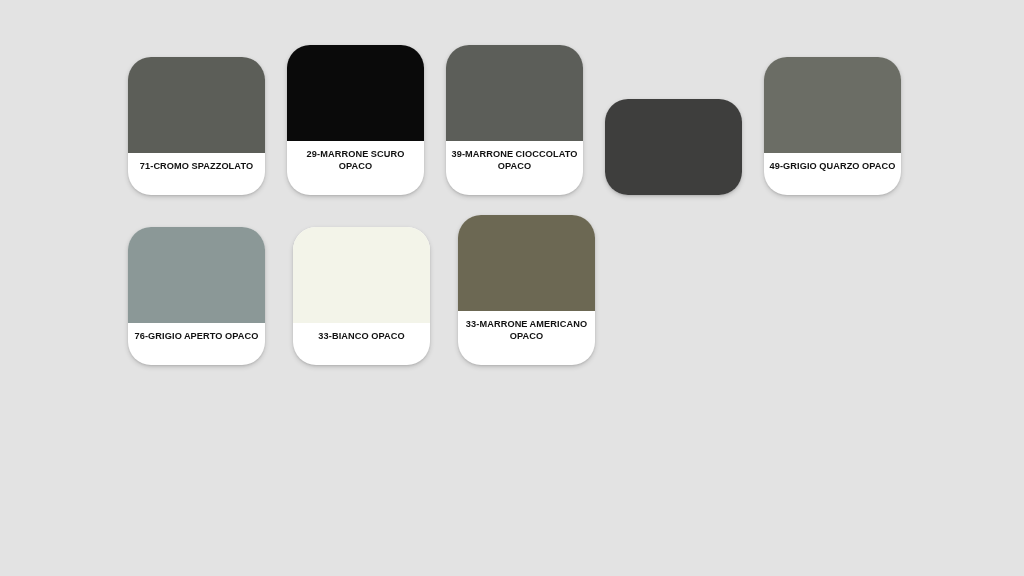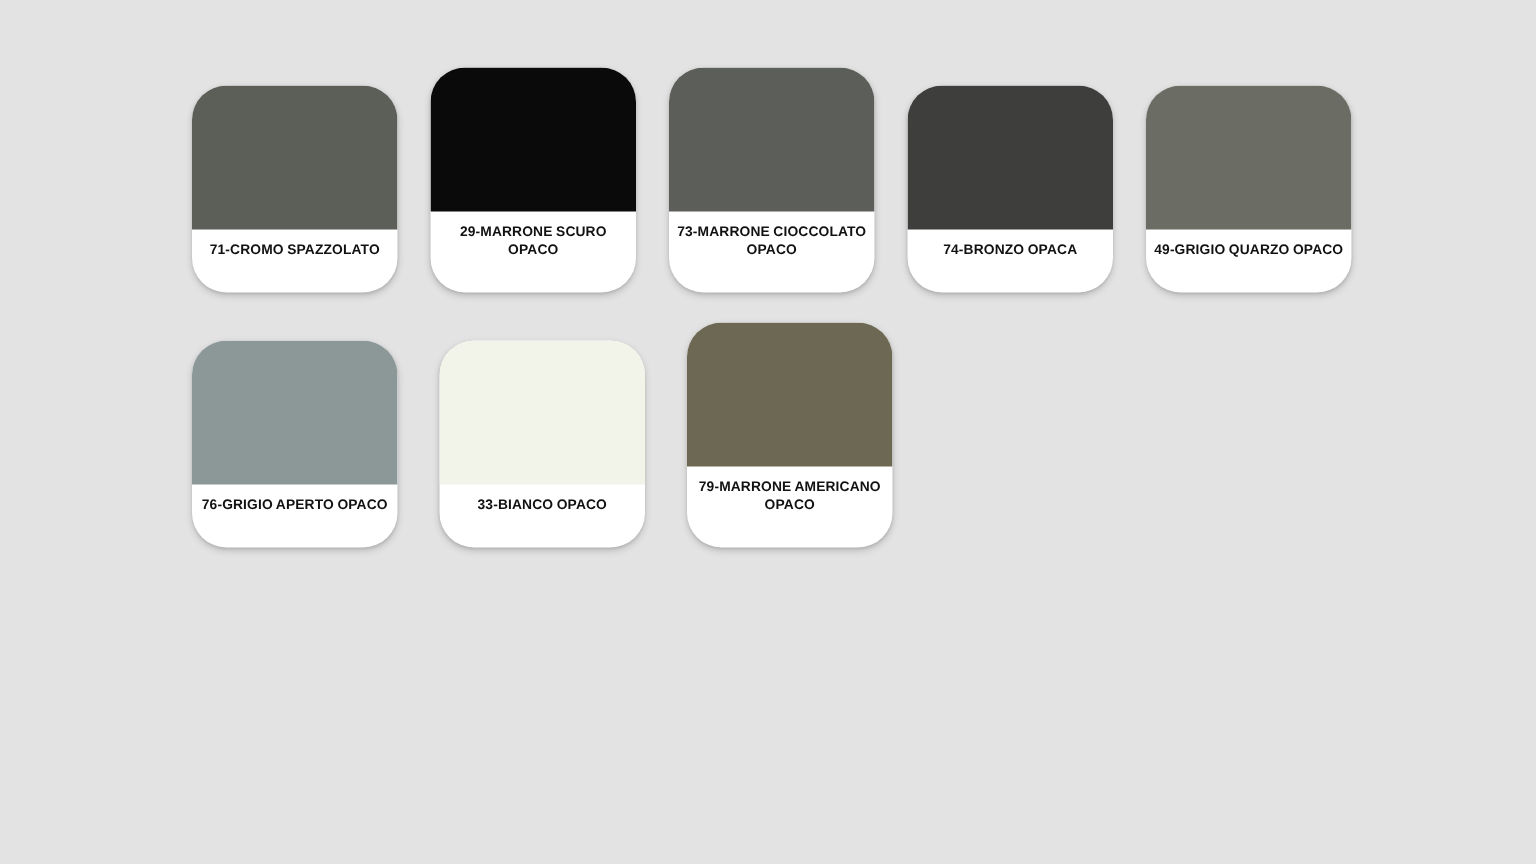--- a/index.html
+++ b/index.html
@@ -70,38 +70,37 @@
       <div class="swatch-card">
         <div class="swatch-color" style="background-color: rgb(92, 94, 88);"></div>
         <div class="swatch-label">71-CROMO SPAZZOLATO</div>
       </div>
       <div class="swatch-card">
         <div class="swatch-color" style="background-color: rgb(10, 10, 10);"></div>
         <div class="swatch-label">29-MARRONE SCURO OPACO</div>
       </div>
       <div class="swatch-card">
         <div class="swatch-color" style="background-color: rgb(92, 94, 89);"></div>
-        <div class="swatch-label">73-MARRONE CIOCCOLATO OPACO</div>
+        <div class="swatch-label">39-MARRONE CIOCCOLATO OPACO</div>
       </div>
       <div class="swatch-card">
         <div class="swatch-color" style="background-color: rgb(62, 62, 61);"></div>
-        <div class="swatch-label">74-BRONZO OPACA</div>
       </div>
       <div class="swatch-card">
         <div class="swatch-color" style="background-color: rgb(107, 109, 101);"></div>
         <div class="swatch-label">49-GRIGIO QUARZO OPACO</div>
       </div>
     </div>
   <div class="swatch-row" id="swatch-row-2">
       <div class="swatch-card">
         <div class="swatch-color" style="background-color: rgb(139, 152, 151);"></div>
         <div class="swatch-label">76-GRIGIO APERTO OPACO</div>
       </div>
       <div class="swatch-card">
         <div class="swatch-color" style="background-color: rgb(243, 244, 233);"></div>
         <div class="swatch-label">33-BIANCO OPACO</div>
       </div>
       <div class="swatch-card">
         <div class="swatch-color" style="background-color: rgb(108, 104, 83);"></div>
-        <div class="swatch-label">79-MARRONE AMERICANO OPACO</div>
+        <div class="swatch-label">33-MARRONE AMERICANO OPACO</div>
       </div>
     </div>
 </div>
 
 </body></html>

